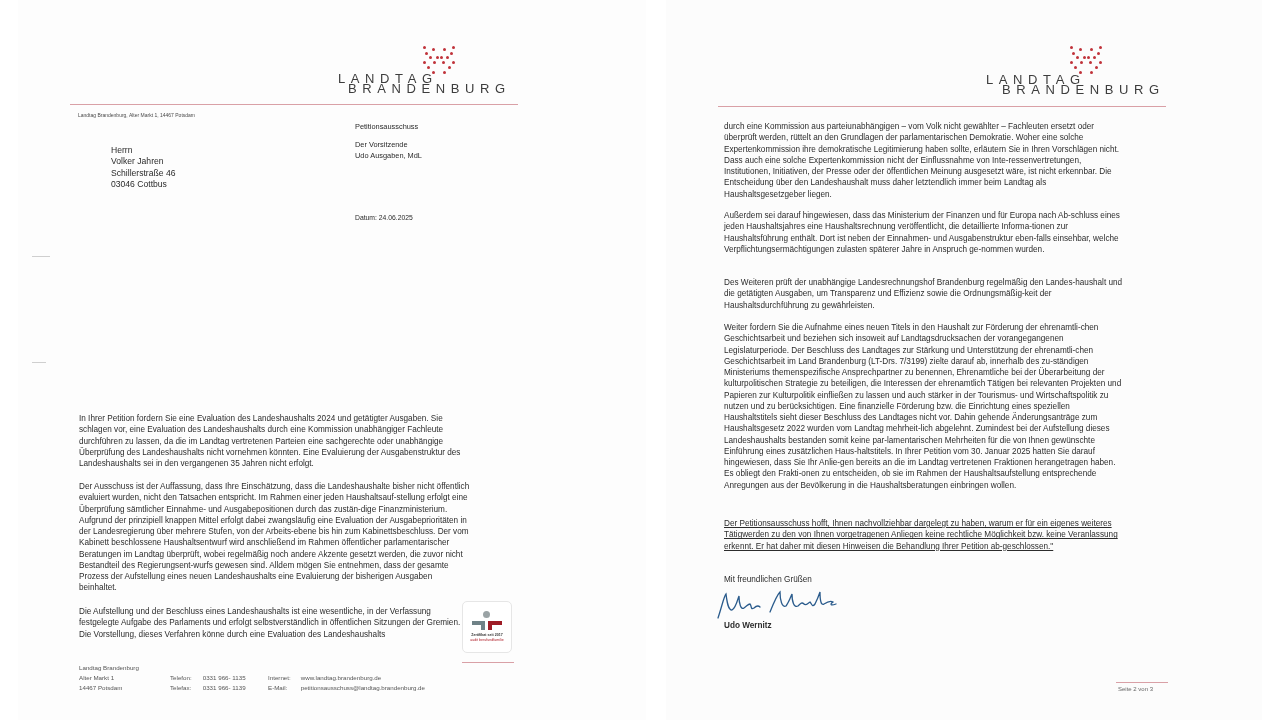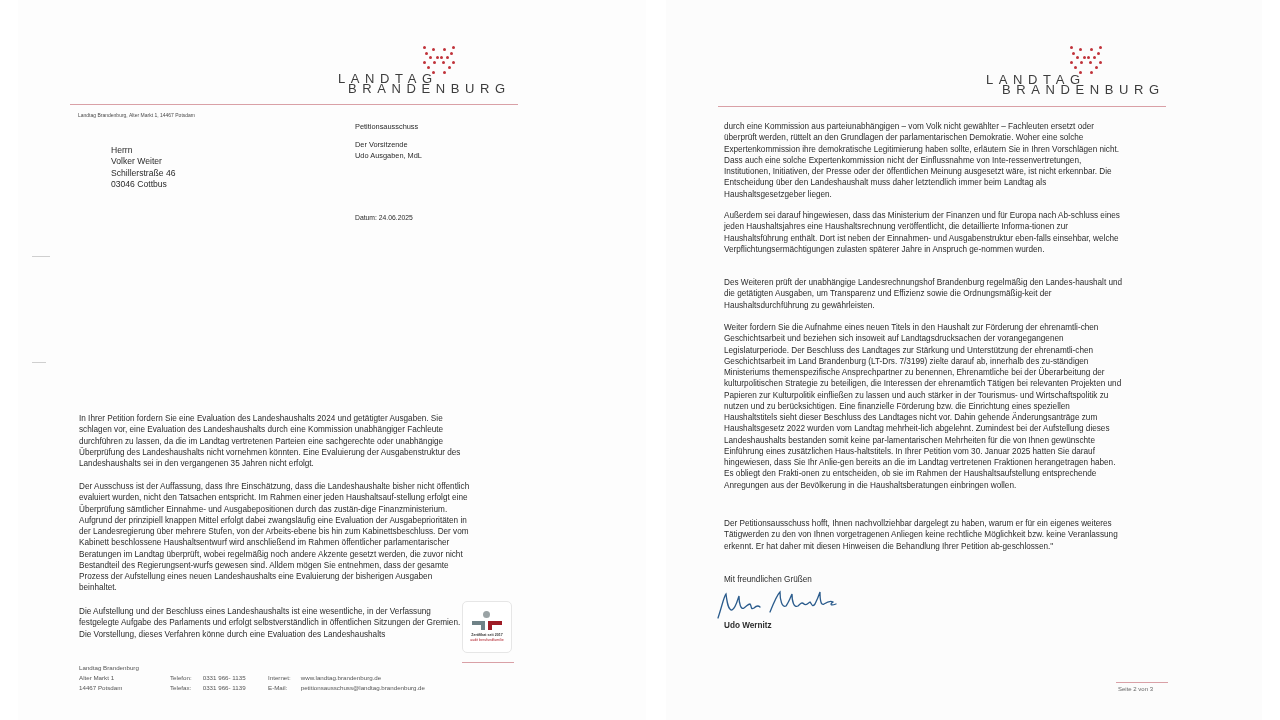--- a/index.html
+++ b/index.html
@@ -76,21 +76,21 @@
     <div class="line1" style="left:0; top:27px;">LANDTAG</div>
     <div class="line2" style="left:10px; top:37px;">BRANDENBURG</div>
   </div>
 
   <div class="rule" style="left:52px; top:104px; width:448px;"></div>
 
   <div class="txt small" style="left:60px; top:110px;">Landtag Brandenburg, Alter Markt 1, 14467 Potsdam</div>
 
   <div class="txt addr" style="left:61px; top:145px;margin-left:32px;">
     <div>Herrn</div>
-    <div>Volker Weiter</div>
+    <div>Volker Jahren</div>
     <div>Schillerstraße 46</div>
     <div>03046 Cottbus</div>
   </div>
 
   <div class="txt" style="left:337px; top:121px; font-size:7.4px;">Petitionsausschuss</div>
   <div class="txt" style="left:337px; top:140px; font-size:7.4px; line-height:10.5px;">
     <div>Der Vorsitzende</div>
     <div>Udo Ausgaben, MdL</div>
   </div>
   <div class="txt" style="left:337px; top:212px; font-size:6.8px;">Datum: 24.06.2025</div>
@@ -157,21 +157,21 @@
     <div class="line1" style="left:2px; top:27px;">LANDTAG</div>
     <div class="line2" style="left:18px; top:37px;">BRANDENBURG</div>
   </div>
 
   <div class="rule" style="left:52px; top:106px; width:448px;"></div>
 
   <div class="para" style="left:58px; top:121px; width:400px;">durch eine Kommission aus parteiunabhängigen – vom Volk nicht gewählter – Fachleuten ersetzt oder überprüft werden, rüttelt an den Grundlagen der parlamentarischen Demokratie. Woher eine solche Expertenkommission ihre demokratische Legitimierung haben sollte, erläutern Sie in Ihren Vorschlägen nicht. Dass auch eine solche Expertenkommission nicht der Einflussnahme von Inte-ressenvertretungen, Institutionen, Initiativen, der Presse oder der öffentlichen Meinung ausgesetzt wäre, ist nicht erkennbar. Die Entscheidung über den Landeshaushalt muss daher letztendlich immer beim Landtag als Haushaltsgesetzgeber liegen.</div>
   <div class="para" style="left:58px; top:210px; width:400px;">Außerdem sei darauf hingewiesen, dass das Ministerium der Finanzen und für Europa nach Ab-schluss eines jeden Haushaltsjahres eine Haushaltsrechnung veröffentlicht, die detaillierte Informa-tionen zur Haushaltsführung enthält. Dort ist neben der Einnahmen- und Ausgabenstruktur eben-falls einsehbar, welche Verpflichtungsermächtigungen zulasten späterer Jahre in Anspruch ge-nommen wurden.</div>
   <div class="para" style="left:58px; top:277px; width:400px;">Des Weiteren prüft der unabhängige Landesrechnungshof Brandenburg regelmäßig den Landes-haushalt und die getätigten Ausgaben, um Transparenz und Effizienz sowie die Ordnungsmäßig-keit der Haushaltsdurchführung zu gewährleisten.</div>
   <div class="para" style="left:58px; top:322px; width:400px;">Weiter fordern Sie die Aufnahme eines neuen Titels in den Haushalt zur Förderung der ehrenamtli-chen Geschichtsarbeit und beziehen sich insoweit auf Landtagsdrucksachen der vorangegangenen Legislaturperiode. Der Beschluss des Landtages zur Stärkung und Unterstützung der ehrenamtli-chen Geschichtsarbeit im Land Brandenburg (LT-Drs. 7/3199) zielte darauf ab, innerhalb des zu-ständigen Ministeriums themenspezifische Ansprechpartner zu benennen, Ehrenamtliche bei der Überarbeitung der kulturpolitischen Strategie zu beteiligen, die Interessen der ehrenamtlich Tätigen bei relevanten Projekten und Papieren zur Kulturpolitik einfließen zu lassen und auch stärker in der Tourismus- und Wirtschaftspolitik zu nutzen und zu berücksichtigen. Eine finanzielle Förderung bzw. die Einrichtung eines speziellen Haushaltstitels sieht dieser Beschluss des Landtages nicht vor. Dahin gehende Änderungsanträge zum Haushaltsgesetz 2022 wurden vom Landtag mehrheit-lich abgelehnt. Zumindest bei der Aufstellung dieses Landeshaushalts bestanden somit keine par-lamentarischen Mehrheiten für die von Ihnen gewünschte Einführung eines zusätzlichen Haus-haltstitels. In Ihrer Petition vom 30. Januar 2025 hatten Sie darauf hingewiesen, dass Sie Ihr Anlie-gen bereits an die im Landtag vertretenen Fraktionen herangetragen haben. Es obliegt den Frakti-onen zu entscheiden, ob sie im Rahmen der Haushaltsaufstellung entsprechende Anregungen aus der Bevölkerung in die Haushaltsberatungen einbringen wollen.</div>
-  <div class="para" style="left:58px; top:518px; width:400px;">Der Petitionsausschuss hofft, Ihnen nachvollziehbar dargelegt zu haben, warum er für ein eigenes weiteres Tätigwerden zu den von Ihnen vorgetragenen Anliegen keine rechtliche Möglichkeit bzw. keine Veranlassung erkennt. Er hat daher mit diesen Hinweisen die Behandlung Ihrer Petition ab-geschlossen."</div>
+  <div class="para" style="left:58px; top:518px; width:400px;text-decoration:underline;">Der Petitionsausschuss hofft, Ihnen nachvollziehbar dargelegt zu haben, warum er für ein eigenes weiteres Tätigwerden zu den von Ihnen vorgetragenen Anliegen keine rechtliche Möglichkeit bzw. keine Veranlassung erkennt. Er hat daher mit diesen Hinweisen die Behandlung Ihrer Petition ab-geschlossen."</div>
 
   <div class="para" style="left:58px; top:574px; width:300px;">Mit freundlichen Grüßen</div>
 
   <svg class="signature" style="left:48px; top:588px;" width="130" height="36" viewBox="0 0 130 36">
     <path d="M4 30 C8 18, 10 8, 12 6 C13 14, 14 22, 18 22 C22 20, 24 10, 25 8 C25 16, 27 22, 30 20 C33 18, 34 16, 36 16 C38 18, 36 22, 40 20 C42 18, 44 17, 46 19" fill="none" stroke="#2a5b8c" stroke-width="1.3" stroke-linecap="round"></path>
     <path d="M56 24 C60 14, 64 6, 66 4 C66 12, 68 20, 72 18 C75 14, 77 8, 78 6 C78 14, 80 20, 84 18 C87 15, 88 14, 90 16 C92 18, 94 15, 96 14 C98 16, 98 20, 101 16 C103 12, 104 10, 106 4 C106 12, 107 18, 110 16 C113 14, 116 12, 119 14 C116 16, 116 18, 122 16" fill="none" stroke="#2a5b8c" stroke-width="1.3" stroke-linecap="round"></path>
   </svg>
 
   <div class="para" style="left:58px; top:620px; width:200px;font-weight:bold;">Udo Wernitz</div>
 

